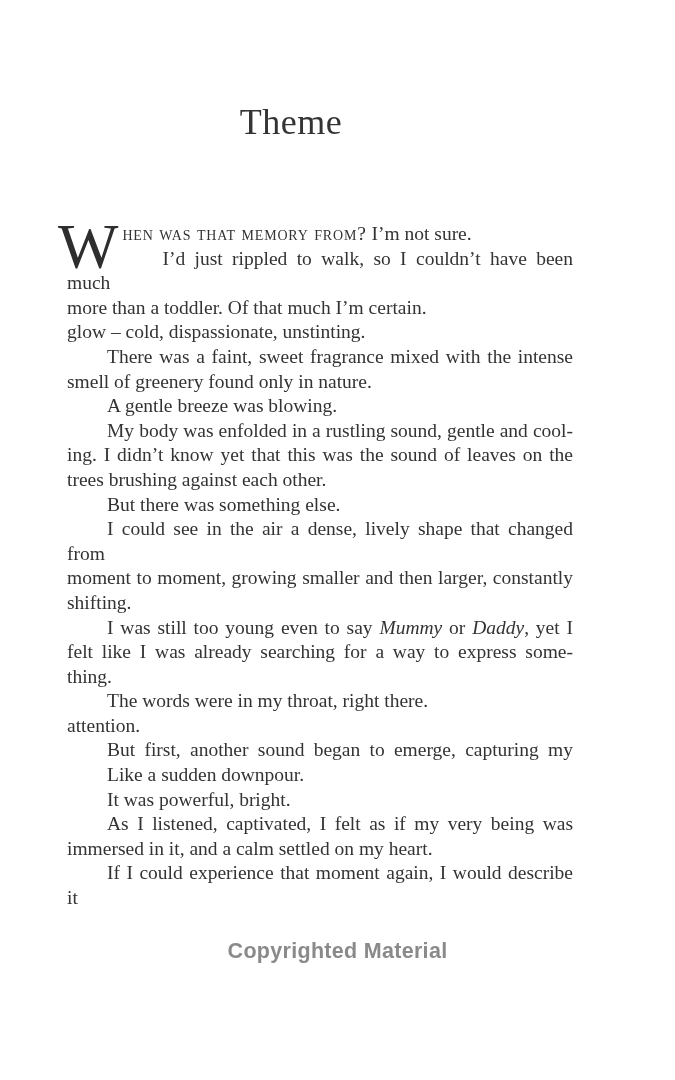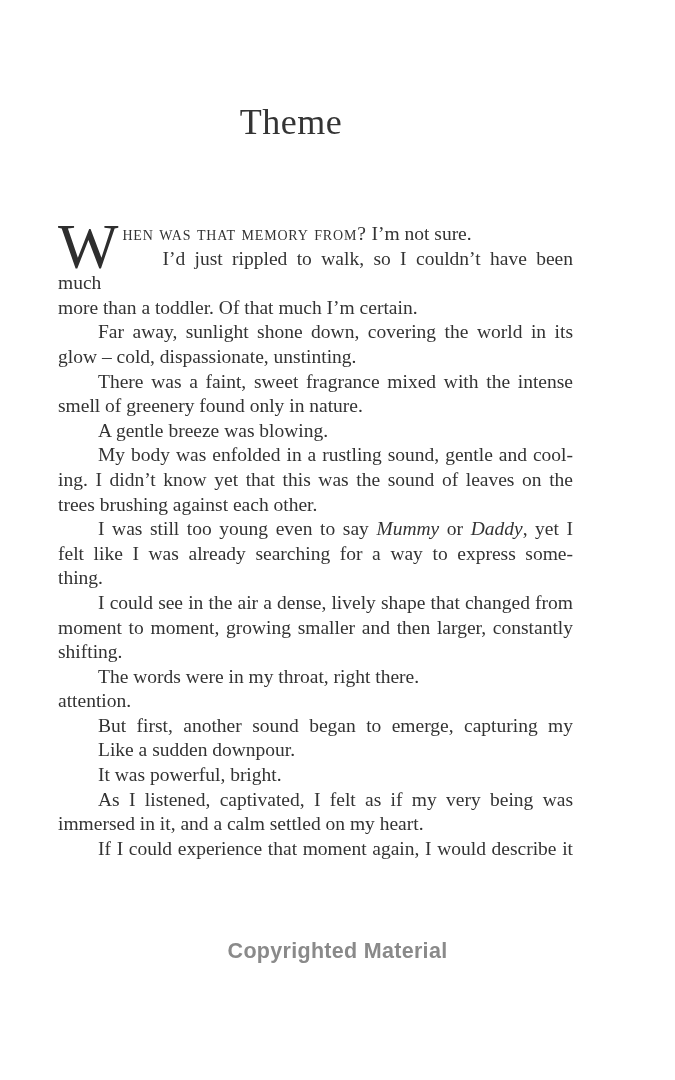--- a/index.html
+++ b/index.html
@@ -30,21 +30,21 @@
   .text-block {
     position: absolute;
     left: 58px;
     top: 222px;
     width: 515px;
     font-size: 19.5px;
     line-height: 24.6px;
     color: #333333;
   }
   .para { margin: 0; }
-  .line { text-align: left; }
+  .line { text-align: left; margin-left: 9px; }
   .line.j {
     text-align: justify;
     text-align-last: justify;
   }
   .line.ind { text-indent: 40px; }
   .line i { font-style: italic; }
   .sc {
     font-variant: small-caps;
     letter-spacing: 0.8px;
   }
@@ -79,44 +79,46 @@
     <span class="dropcap">W</span>
 
   <div class="para">
         <div class="line"><span class="sc">hen was that memory from?</span> I’m not sure.</div>
       </div>
       <div class="para">
         <div class="line j ind">I’d just rippled to walk, so I couldn’t have been much</div>
         <div class="line">more than a toddler. Of that much I’m certain.</div>
       </div>
       <div class="para">
-        <div class="line j ind">Far away, sunlight shone down, covering the world in its</div>
         <div class="line">glow – cold, dispassionate, unstinting.</div>
       </div>
       <div class="para">
         <div class="line j ind">There was a faint, sweet fragrance mixed with the intense</div>
         <div class="line">smell of greenery found only in nature.</div>
       </div>
       <div class="para">
         <div class="line ind">A gentle breeze was blowing.</div>
       </div>
       <div class="para">
         <div class="line j ind">My body was enfolded in a rustling sound, gentle and cool-</div>
         <div class="line j">ing. I didn’t know yet that this was the sound of leaves on the</div>
         <div class="line">trees brushing against each other.</div>
       </div>
       <div class="para">
-        <div class="line j ind">I was still too young even to say <i>Mummy</i> or <i>Daddy</i>, yet I</div>
-        <div class="line j">felt like I was already searching for a way to express some-</div>
-        <div class="line">thing.</div>
+        <div class="line ind">But there was something else.</div>
       </div>
       <div class="para">
         <div class="line j ind">I could see in the air a dense, lively shape that changed from</div>
         <div class="line j">moment to moment, growing smaller and then larger, constantly</div>
         <div class="line">shifting.</div>
+      </div>
+      <div class="para">
+        <div class="line j ind">I was still too young even to say <i>Mummy</i> or <i>Daddy</i>, yet I</div>
+        <div class="line j">felt like I was already searching for a way to express some-</div>
+        <div class="line">thing.</div>
       </div>
       <div class="para">
         <div class="line ind">The words were in my throat, right there.</div>
       </div>
       <div class="para">
         <div class="line">attention.</div>
         <div class="line j ind">But first, another sound began to emerge, capturing my</div>
       </div>
       <div class="para">
         <div class="line ind">Like a sudden downpour.</div>

